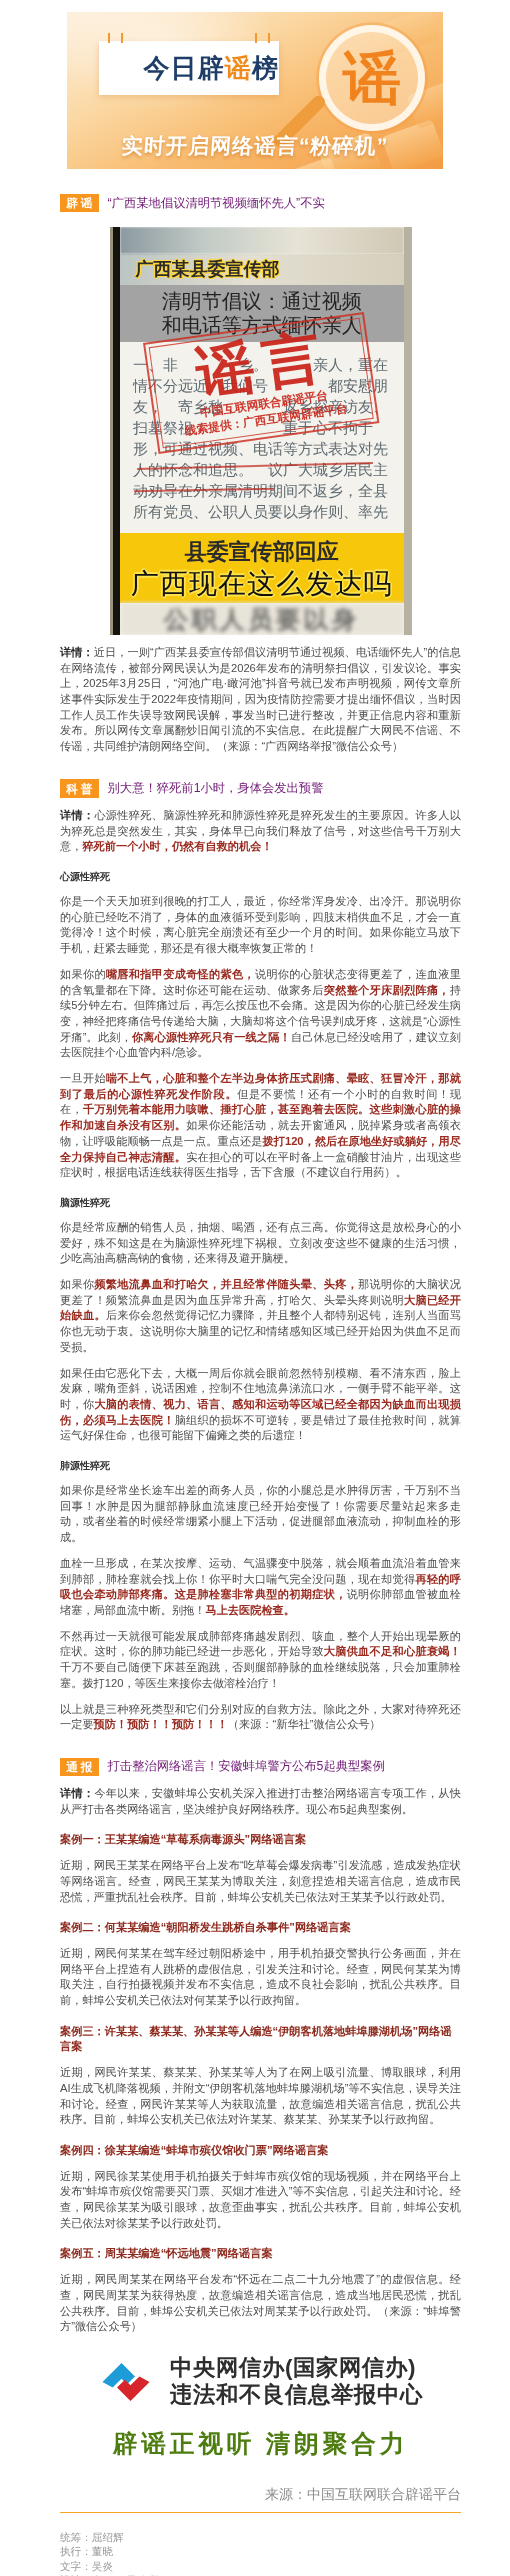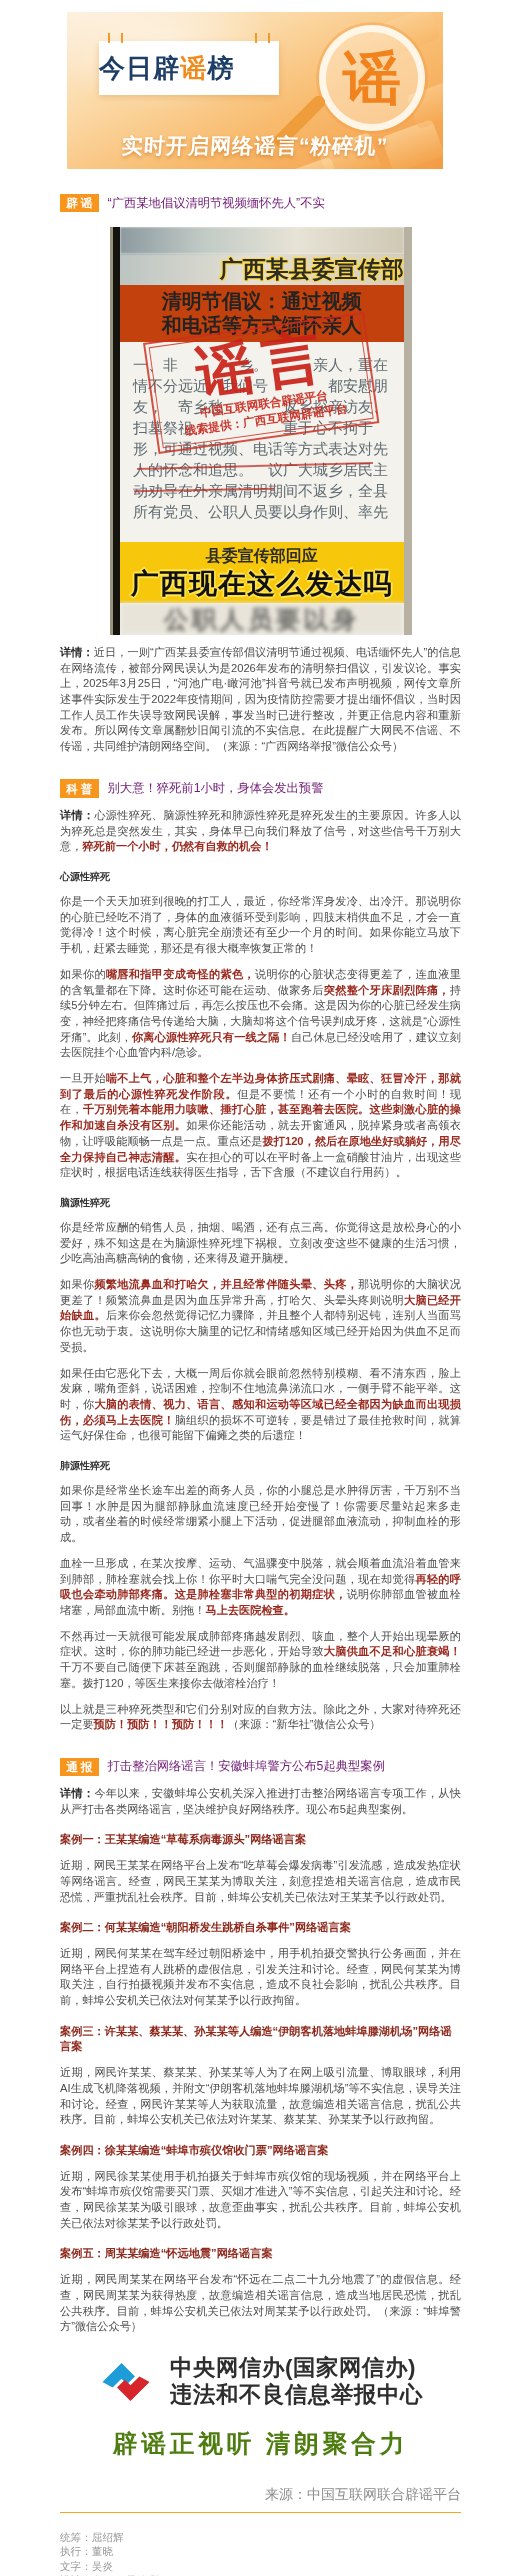--- a/index.html
+++ b/index.html
@@ -16,21 +16,21 @@
   .keys .k1{width:54px;height:39px;right:66px;bottom:-10px;}
   .keys .k2{width:54px;height:39px;right:3.4px;bottom:3.4px;}
   .keys .k3{width:51px;height:37px;right:105px;bottom:-32px;}
   .keys .k4{width:48px;height:35px;right:-15.7px;bottom:47px;opacity:.4;}
   .keys .k6{width:62px;height:34px;right:5.6px;top:3.4px;opacity:.22;}
   .board{position:absolute;left:32px;top:29px;width:180px;height:54px;background:#ffffff;
          box-shadow:0 2.8px 6.7px rgba(212,128,40,.35);}
   .pin{position:absolute;top:-8.4px;width:11.2px;height:10px;
        border-left:2.8px solid #f29a2e;border-right:2.8px solid #f29a2e;}
   .pin-l{left:9px;} .pin-r{right:9px;}
-  .board-title{width:100%;height:58px;line-height:54px;text-align:left;font-size:26px;
+  .board-title{width:100%;height:58px;line-height:54px;text-align:right;font-size:26px;
          font-weight:bold;color:#1e3e68;letter-spacing:1.1px;white-space:nowrap;}
   .board-title .orange{color:#f08c1e;}
   .lens{position:absolute;left:252px;top:12.3px;width:106px;height:106px;}
   .lens-circle{width:106px;height:106px;border-radius:50%;border:7.8px solid rgba(255,248,235,.95);
          background:rgba(255,240,218,.45);box-sizing:border-box;display:flex;align-items:center;
          justify-content:center;box-shadow:0 0 0 2.8px rgba(243,158,68,.45);}
   .lens-char{font-size:58px;font-weight:bold;color:#f0831e;line-height:1;}
   .lens-handle{position:absolute;width:13.4px;height:67px;background:#ef9d3c;left:-26px;bottom:-24.6px;
          transform:rotate(45deg);border-radius:6.7px;}
   .banner-slogan{position:absolute;left:0;bottom:9px;width:100%;text-align:center;font-size:21px;
@@ -51,31 +51,31 @@
 
   
   .photo-wrap{display:flex;justify-content:center;margin-top:14.5px;}
   .photo{position:relative;width:302px;height:408px;display:flex;background:#b7b1a1;}
   .pedge-l{width:3.4px;background:#9a947f;}
   .pbar-l{width:6.7px;background:#15130e;}
   .pedge-r{width:7.8px;background:#b7b1a1;}
   .pcol{flex:1;display:flex;flex-direction:column;background:#f4f2ec;overflow:hidden;}
   .pblur-top{height:27px;background:linear-gradient(90deg,#8c9aa0,#c2cbc6 30%,#e7e3d6 62%,#cfc8b4);
          filter:blur(1.1px);}
-  .ptitle{height:31px;line-height:31px;text-align:right;font-size:23px;font-weight:bold;color:#2b2b2b;
+  .ptitle{height:31px;line-height:31px;text-align:left;font-size:18px;font-weight:bold;color:#2b2b2b;
          background:linear-gradient(90deg,#bcc5c2,#e3dfd2 45%,#d6cfbc);white-space:nowrap;
          text-shadow:1.1px 0 #ffd83d,-1.1px 0 #ffd83d,0 1.1px #ffd83d,0 -1.1px #ffd83d,
-                     1.1px 1.1px #ffd83d,-1.1px -1.1px #ffd83d;}
-  .pyellow{background:#c2410c;color:#232323;font-weight:bold;font-size:20px;line-height:24.6px;
+                     1.1px 1.1px #ffd83d,-1.1px -1.1px #ffd83d;padding-left:16px;}
+  .pyellow{background:#a3a3a3;color:#232323;font-weight:normal;font-size:20px;line-height:24.6px;
          text-align:center;padding:3.9px 0 4.5px;}
   .pdoc{flex:1;background:#f4f2ec;color:#5f6b72;font-size:15px;line-height:21px;
          padding:11.2px 13.4px 2.2px;overflow:hidden;}
-  .pstrip{background:#f6c70b;text-align:center;font-weight:bold;color:#2b2b2b;font-size:16px;
+  .pstrip{background:#f6c70b;text-align:center;font-weight:bold;color:#2b2b2b;font-size:22px;
          padding:4.5px 0 1.1px;}
-  .pbig{background:#f6c70b;text-align:center;font-weight:700;color:#111;font-size:28px;
+  .pbig{background:#f6c70b;text-align:center;font-weight:400;color:#111;font-size:28px;
          letter-spacing:1.1px;line-height:1.12;padding-bottom:3.4px;white-space:nowrap;
          text-shadow:1.7px 0 #ffe34d,-1.7px 0 #ffe34d,0 1.7px #ffe34d,0 -1.7px #ffe34d,
                      1.1px 1.1px #ffe34d,-1.1px -1.1px #ffe34d;}
   .pblur-bottom{flex:none;height:32px;background:#e8e4da;color:#6a6a66;font-size:24.6px;font-weight:bold;
          text-align:center;letter-spacing:3.4px;filter:blur(2.2px);overflow:hidden;white-space:nowrap;}
   .stamp{position:absolute;top:100px;left:50%;width:213px;transform:translateX(-50%) rotate(-8deg);
          border:2.2px solid rgba(206,44,31,.82);padding:2.8px;}
   .stamp-inner{border:1.7px solid rgba(206,44,31,.82);text-align:center;padding:2.2px 3.4px 5.6px;}
   .stamp-big{font-size:58px;font-weight:900;color:rgba(201,34,24,.92);letter-spacing:9px;
          text-indent:9px;line-height:1.05;white-space:nowrap;}

